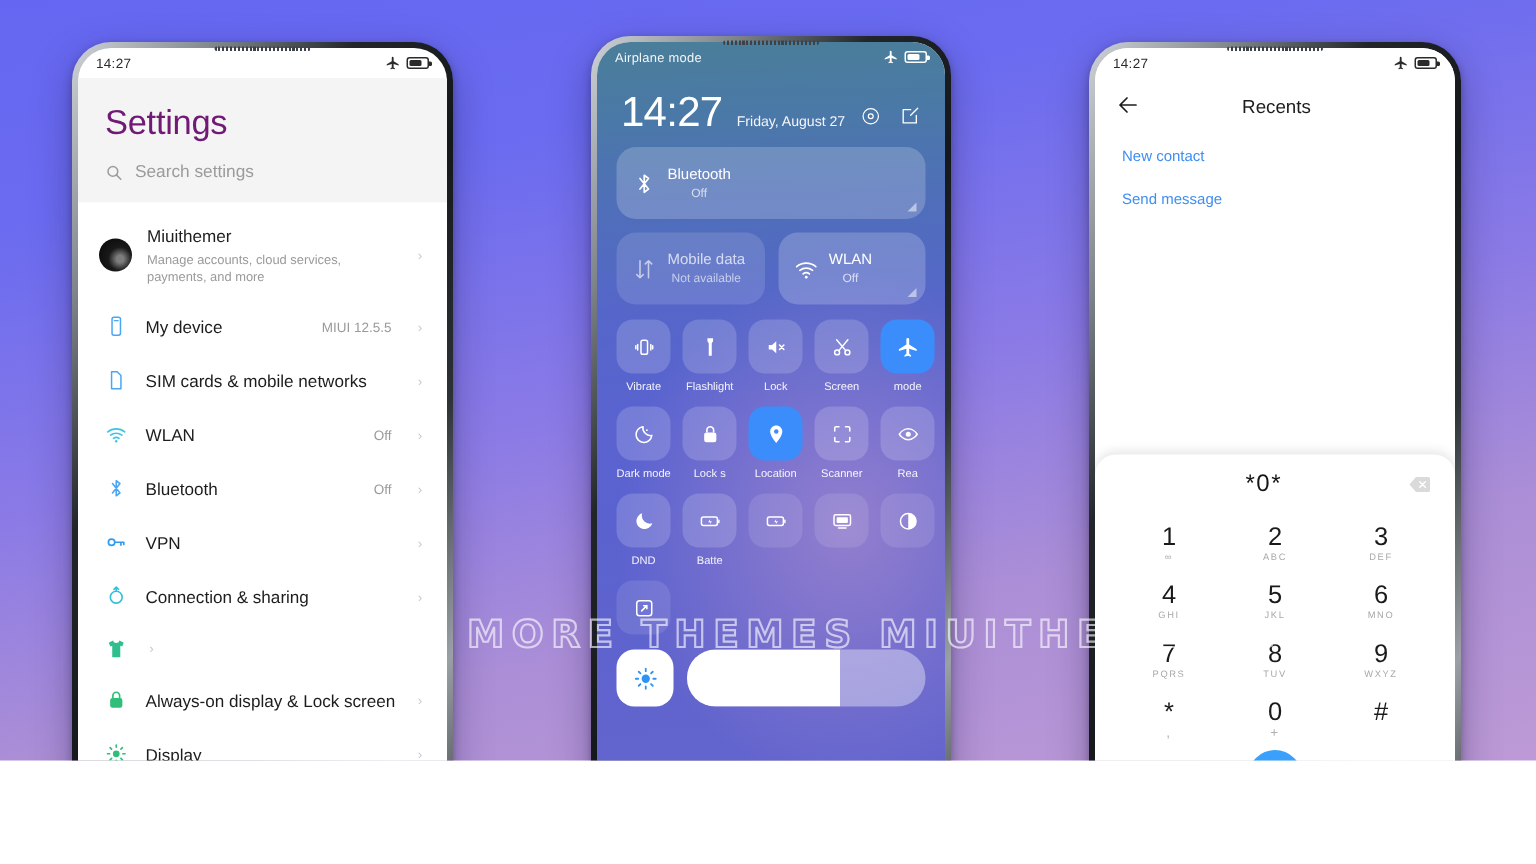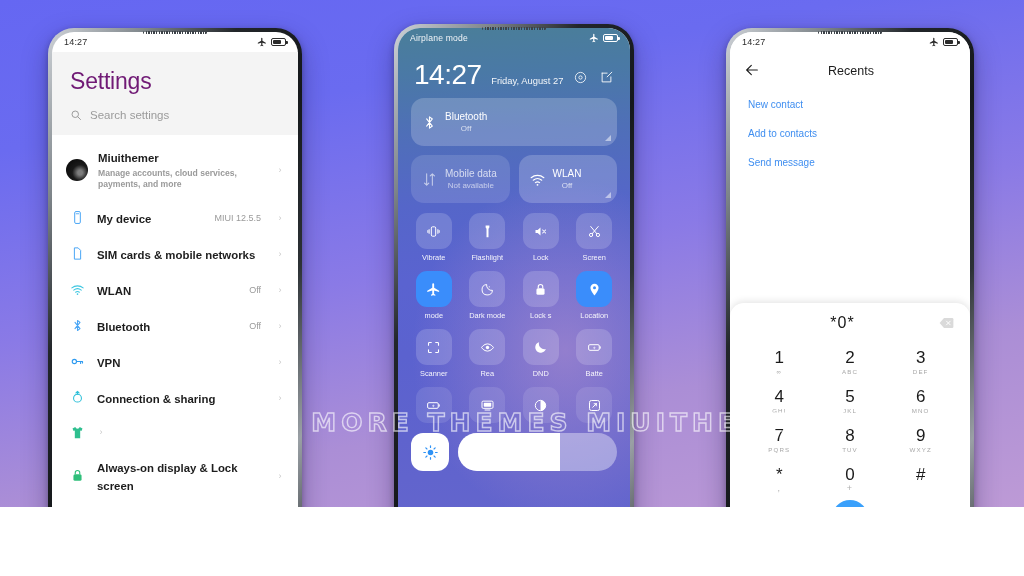--- a/index.html
+++ b/index.html
@@ -67,21 +67,21 @@
   .settings-top { background: #f4f4f4; padding: 16px 18px 8px; }
   .settings-title { font-size: 23px; font-weight: 400; color: #701a75; letter-spacing:-.2px; }
   .search-row { display:flex; align-items:flex-end; gap:8px; margin-top: 14px; padding-bottom: 6px; }
   .search-ph { font-size: 11.5px; color: #9b9b9b; }
   .settings-list { background: #fff; padding-top: 6px; height: calc(100% - 118px); }
   .srow {
     display:flex; align-items:center; gap: 11px;
     padding: 9px 14px 9px 16px; position: relative;
   }
   .srow .ic { width: 18px; display:flex; justify-content:center; flex: 0 0 18px; }
-  .srow .txt { flex: 1; min-width: 0; font-weight: bold; }
+  .srow .txt { flex: 1; min-width: 0; }
   .srow .lbl { font-size: 11.4px; color: #1d1d1d; line-height: 1.28; }
   .srow .sub { font-size: 8.6px; color: #9a9a9a; line-height: 1.3; margin-top: 2px; }
   .srow .val { font-size: 9px; color: #9a9a9a; margin-right: 4px; white-space: nowrap; }
   .srow .chev { color: #c8c8c8; font-size: 9px; width: 8px; text-align:center; }
   .acct-ava {
     width: 22px; height: 22px; border-radius: 50%;
     background: radial-gradient(circle at 64% 62%, #7d7d7d 0 12%, #191919 40%, #050505 100%);
     flex: 0 0 22px;
   }
   .acct-row { padding: 10px 14px 10px 14px; gap: 10px; }
@@ -118,21 +118,21 @@
     position:absolute; right:6px; bottom:5px;
     width:0; height:0; border-style:solid; border-width: 0 0 6px 6px;
     border-color: transparent transparent rgba(255,255,255,.5) transparent;
   }
   .corner.dark { border-color: transparent transparent rgba(90,100,160,.45) transparent; }
   .data-usage { display:flex; align-items:center; gap:7px; width:100%; }
   .du-top { display:flex; gap:12px; font-size:7px; color:#a9a9a9; }
   .du-val { font-size: 15px; color:#111; font-weight:500; line-height:1; margin-top:2px; }
   .du-val span { font-size: 7.5px; color:#888; font-weight:400; }
 
-  .tgrid { display:grid; grid-template-columns: repeat(4,1fr); gap: 9px 8px; margin-top: 10px; }
+  .tgrid { display:grid; grid-template-columns: repeat(5,1fr); gap: 9px 8px; margin-top: 10px; }
   .tcell { display:flex; flex-direction:column; align-items:center; gap:4px; }
   .tbtn {
     width: 36px; height: 36px; border-radius: 11px;
     display:flex; align-items:center; justify-content:center;
     background: rgba(255,255,255,.17);
   }
   .tbtn.active { background:#3a8dfb; }
   .tbtn.faint { background: rgba(255,255,255,.11); }
   .tlbl { font-size: 7.4px; color: rgba(255,255,255,.93); white-space:nowrap; }
 
@@ -585,21 +585,20 @@
 
         <div class="d-header">
           <svg width="16" height="16" viewBox="0 0 24 24">
               <path d="M20 12H4M4 12l7-7M4 12l7 7" fill="none" stroke="#1c1c1c" stroke-width="1.7" stroke-linecap="round" stroke-linejoin="round"></path>
             </svg>
           <div class="d-title">Recents</div>
         </div>
 
         <div class="d-actions" id="dialer-actions">
             <div class="d-action">New contact</div>
-            <div class="d-action">Add to contacts</div>
             <div class="d-action">Send message</div>
           </div>
 
         <div class="keypad-sheet">
           <div class="dial-display">
             <div class="dial-num">*0*</div>
             <svg width="15" height="12" viewBox="0 0 24 18">
                 <path d="M8 1h13a2 2 0 0 1 2 2v12a2 2 0 0 1-2 2H8L1 9z" fill="#dadada"></path>
                 <path d="M12 6l6 6M18 6l-6 6" stroke="#fff" stroke-width="1.6" stroke-linecap="round"></path>
               </svg>

